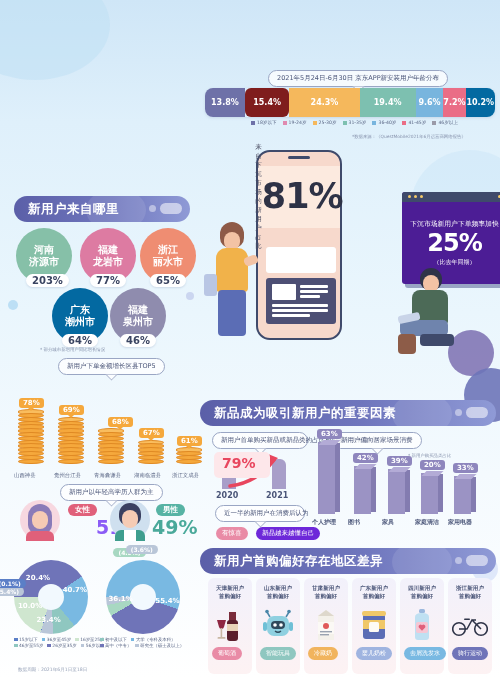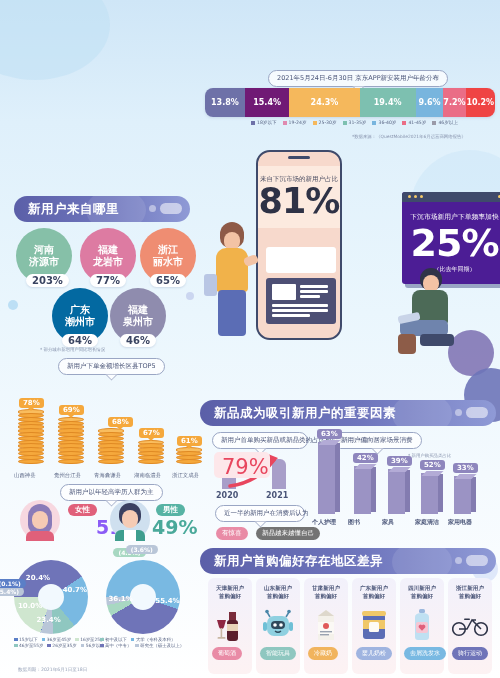--- a/index.html
+++ b/index.html
@@ -54,35 +54,35 @@
   #age-legend .lg { display: flex; align-items: center; font-size: 4.6px; color: #5a6685; white-space: nowrap; }
   #age-legend .sw { width: 4px; height: 4px; margin-right: 2px; }
   .source-note { position: absolute; font-size: 4.4px; color: #8793ad; white-space: nowrap; }
 
   
   #phone { position: absolute; left: 256px; top: 150px; width: 86px; height: 190px;
            border-radius: 14px; background: #f7d9cc; border: 2px solid #3f4a6b; }
   #phone .notch { position: absolute; left: 50%; margin-left: -11px; top: 4px; width: 22px; height: 3px;
                   border-radius: 2px; background: #3f4a6b; }
   #pct81box { position: absolute; left: 258px; top: 166px; width: 82px; height: 62px;
-              background: #fceadf; display: flex; flex-direction: column; align-items: center; justify-content: center; }
+              background: #fceadf; display: flex; flex-direction: row; align-items: center; justify-content: center; }
   #pct81box .cap { font-size: 6.5px; color: #4c4f63; margin-bottom: 1px; }
   #pct81box .big { font-size: 35px; font-weight: bold; color: #2e3246; line-height: .95; letter-spacing: -1px; }
   #phone .card-a { position: absolute; left: 8px; top: 95px; width: 70px; height: 26px; background: #fff; border-radius: 3px; }
   #phone .card-b { position: absolute; left: 8px; top: 126px; width: 70px; height: 46px; background: #4d4f74; border-radius: 3px; }
   #phone .card-b i { position: absolute; display: block; background: #fff; border-radius: 1px; }
 
   
   #win25 { position: absolute; left: 366px; top: 192px; width: 105px; height: 92px;
            background: #4c1d95; border-radius: 3px; box-shadow: 3px 4px 0 rgba(88,96,150,.55); margin-left: 36px; }
   #win25 .bar { height: 10px; background: #3f4a6b; border-radius: 3px 3px 0 0; position: relative; }
   #win25 .dot { position: absolute; top: 3px; width: 3px; height: 3px; border-radius: 50%; background: #f3c969; }
   #win25 .body { height: 82px; display: flex; flex-direction: column; align-items: center; justify-content: center; color: #fff; }
   #win25 .cap { font-size: 6.8px; margin-bottom: 2px; }
-  #win25 .big { font-size: 38px; font-weight: bold; letter-spacing: -1px; line-height: 1; }
+  #win25 .big { font-size: 24px; font-weight: bold; letter-spacing: -1px; line-height: 1; }
   #win25 .sub { font-size: 6px; margin-top: 3px; }
 
   
   .city { position: absolute; width: 56px; height: 56px; border-radius: 50%;
           display: flex; flex-direction: column; align-items: center; justify-content: center;
           color: #fff; font-size: 10px; font-weight: bold; line-height: 1.25; }
   .cityval { position: absolute; background: #fff; border-radius: 9px; padding: 1px 6px;
              font-size: 10px; font-weight: bold; color: #3a4461; box-shadow: 0 1px 2px rgba(90,110,150,.2); }
 
   
@@ -105,21 +105,21 @@
   .donut { position: absolute; width: 74px; height: 74px; border-radius: 50%; }
   .donut .hole { position: absolute; left: 50%; top: 50%; width: 26px; height: 26px; margin: -13px 0 0 -13px;
                  border-radius: 50%; background: #f2f9fe; }
   .dlabel { position: absolute; font-size: 7px; font-weight: bold; color: #fff; white-space: nowrap; }
   .dcallout { position: absolute; font-size: 6px; font-weight: bold; color: #fff; border-radius: 7px; padding: 1px 5px; white-space: nowrap; }
   .dlegend { position: absolute; display: flex; flex-wrap: wrap; width: 96px; gap: 1px 4px; }
   .dlegend .lg { display: flex; align-items: center; font-size: 4.4px; color: #5a6685; white-space: nowrap; }
   .dlegend .sw { width: 3.5px; height: 3.5px; margin-right: 1.5px; }
 
   
-  #pct79 { position: absolute; left: 222px; top: 455px; font-size: 21px; font-weight: normal; color: #e8465e; }
+  #pct79 { position: absolute; left: 222px; top: 455px; font-size: 14px; font-weight: bold; color: #e8465e; }
   #pct79box { position: absolute; left: 214px; top: 452px; width: 56px; height: 26px; background: #fde7ea; border-radius: 5px; }
   .ybar { position: absolute; background: #a89ec9; border-radius: 6px 6px 0 0; }
   .ylab { position: absolute; font-size: 8px; font-weight: bold; color: #4a5578; }
   .tagpill { position: absolute; color: #fff; font-size: 6.5px; border-radius: 8px; padding: 2px 6px; white-space: nowrap; }
 
   
   .bar3d { position: absolute; width: 17px; }
   .bar3d .face { position: absolute; left: 0; bottom: 0; width: 17px; background: #9b93c4; }
   .bar3d .side { position: absolute; right: -5px; bottom: 2.5px; width: 5px; background: #837cb0; }
   .bar3d .topf { position: absolute; left: 2.5px; width: 17px; height: 5px; background: #b3abd6;
@@ -149,26 +149,26 @@
   <div class="blob b2"></div>
   <div class="blob b3"></div>
   <div class="blob b4"></div>
   <div class="blob b5"></div>
   <div class="blob b6"></div>
   <div class="blob b7"></div>
 
   <div class="pill" style="left:268px; top:70px;">2021年5月24日-6月30日 京东APP新安装用户年龄分布</div>
   <div id="age-bar-wrap">
       <div class="seg" style="flex: 13.8 0 0px; background: rgb(110, 113, 168);">13.8%</div>
-      <div class="seg" style="flex: 15.4 0 0px; background: #701a75;">15.4%</div>
+      <div class="seg" style="flex: 15.4 0 0px; background: #7f1d1d; border-radius: 6px;">15.4%</div>
       <div class="seg" style="flex: 24.3 0 0px; background: rgb(245, 184, 92);">24.3%</div>
       <div class="seg" style="flex: 19.4 0 0px; background: rgb(125, 192, 176);">19.4%</div>
       <div class="seg" style="flex: 9.6 0 0px; background: rgb(120, 181, 222);">9.6%</div>
       <div class="seg" style="flex: 7.2 0 0px; background: rgb(234, 109, 134);">7.2%</div>
-      <div class="seg" style="flex: 10.2 0 0px; background: #ef4444;">10.2%</div>
+      <div class="seg" style="flex: 10.2 0 0px; background: #0369a1;">10.2%</div>
     </div>
   <div id="age-legend">
       <div class="lg">
         <span class="sw" style="background:#6e71a8"></span>
         <span>18岁以下</span>
       </div>
       <div class="lg">
         <span class="sw" style="background:#e08ab0"></span>
         <span>19-24岁</span>
       </div>
@@ -452,21 +452,21 @@
   <svg style="position:absolute; left:228px; top:452px; width:58px; height:38px;">
     <path d="M2 34 C 18 32, 34 24, 46 8" stroke="#e8465e" stroke-width="3.5" fill="none" stroke-linecap="round"></path>
     <path d="M40 2 L50 6 L42 14 Z" fill="#e8465e"></path>
   </svg>
   <div id="pct79box"></div>
   <div id="pct79">79%</div>
 
   <div class="pill" style="left:215px; top:505px; width:90px;">近一半的新用户在消费后认为</div>
   <div id="reason-tags">
       <div class="tagpill" style="left: 216px; top: 527px; background: rgb(233, 139, 166);">有惊喜</div>
-      <div class="tagpill" style="left: 256px; top: 527px; background: #737373;">新品越来越懂自己</div>
+      <div class="tagpill" style="left: 256px; top: 527px; background: #6d28d9;">新品越来越懂自己</div>
     </div>
 
   <div class="pill" style="left:332px; top:432px;">新用户偏向居家场景消费</div>
   <div class="source-note" style="left:408px; top:453px;">* 新用户购买品类占比</div>
   <div id="bar-layer">
       <div class="bar3d" style="left: 318px; top: 442px; height: 72px;">
         <span class="face" style="height:72px"></span>
         <span class="side" style="height:69px"></span>
         <span class="topf" style="top:-2.5px"></span>
       </div>
@@ -484,21 +484,21 @@
         <span class="side" style="height:42px"></span>
         <span class="topf" style="top:-2.5px"></span>
       </div>
       <div class="barlab" style="left: 387px; top: 456px;">39%</div>
       <div class="barname" style="left: 382px; top: 518px;">家具</div>
       <div class="bar3d" style="left: 421px; top: 473px; height: 41px;">
         <span class="face" style="height:41px"></span>
         <span class="side" style="height:38px"></span>
         <span class="topf" style="top:-2.5px"></span>
       </div>
-      <div class="barlab" style="left: 420px; top: 460px;">52%</div>
+      <div class="barlab" style="left: 420px; top: 460px;">20%</div>
       <div class="barname" style="left: 415px; top: 518px;">家庭清洁</div>
       <div class="bar3d" style="left: 454px; top: 476px; height: 38px;">
         <span class="face" style="height:38px"></span>
         <span class="side" style="height:35px"></span>
         <span class="topf" style="top:-2.5px"></span>
       </div>
       <div class="barlab" style="left: 453px; top: 463px;">33%</div>
       <div class="barname" style="left: 448px; top: 518px;">家用电器</div>
     </div>
 

